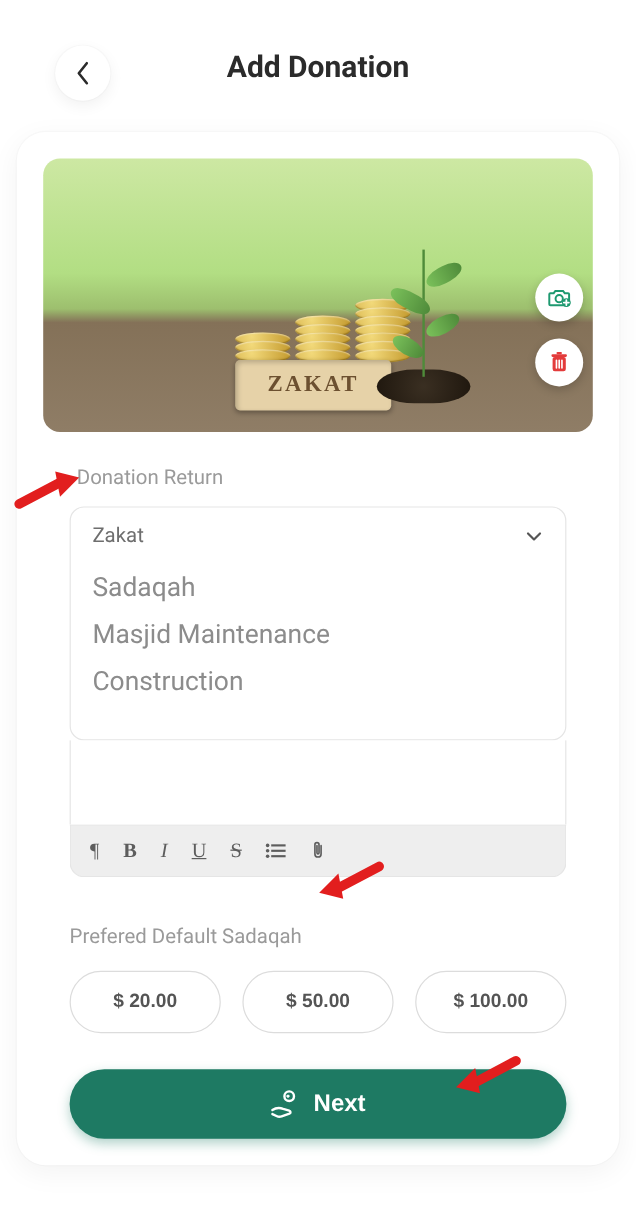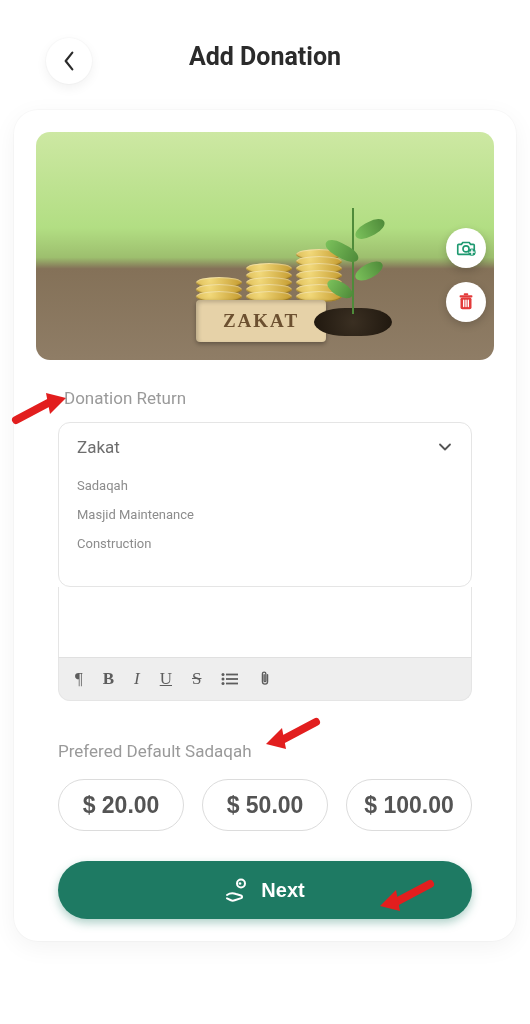--- a/index.html
+++ b/index.html
@@ -159,21 +159,21 @@
     background: #fff;
   }
   .dropdown-head {
     display: flex; align-items: center; justify-content: space-between;
     padding: 14px 18px; cursor: pointer;
   }
   .dropdown-head span { color: #6e6e6e; font-size: 17px; }
   .chev { width: 16px; height: 16px; }
   .dropdown-body { padding: 0 18px 28px 18px; }
   .dropdown-body div {
-    color: #8c8c8c; font-size: 13px; padding: 7px 0; cursor: pointer;
+    color: #8c8c8c; font-size: 22px; padding: 7px 0; cursor: pointer;
   }
 
   .editor-area {
     margin: 0 22px;
     height: 70px;
     border-left: 1px solid #e5e5e5;
     border-right: 1px solid #e5e5e5;
     background:#fff;
     border-bottom-left-radius: 0;
   }
@@ -201,21 +201,21 @@
     margin: 18px 22px 30px 22px;
     display: flex; gap: 18px;
   }
   .amount-pill {
     flex: 1;
     height: 52px;
     border: 1.5px solid #dcdcdc;
     border-radius: 26px;
     background: #fff;
     display: flex; align-items: center; justify-content: center;
-    font-size: 23px; font-weight: 600; color: #545454;
+    font-size: 16px; font-weight: 600; color: #545454;
     cursor: pointer;
   }
 
   .next-btn {
     margin: 0 22px 0 22px;
     height: 58px;
     width: calc(100% - 44px);
     border: none;
     border-radius: 30px;
     background: #1e7a63;

